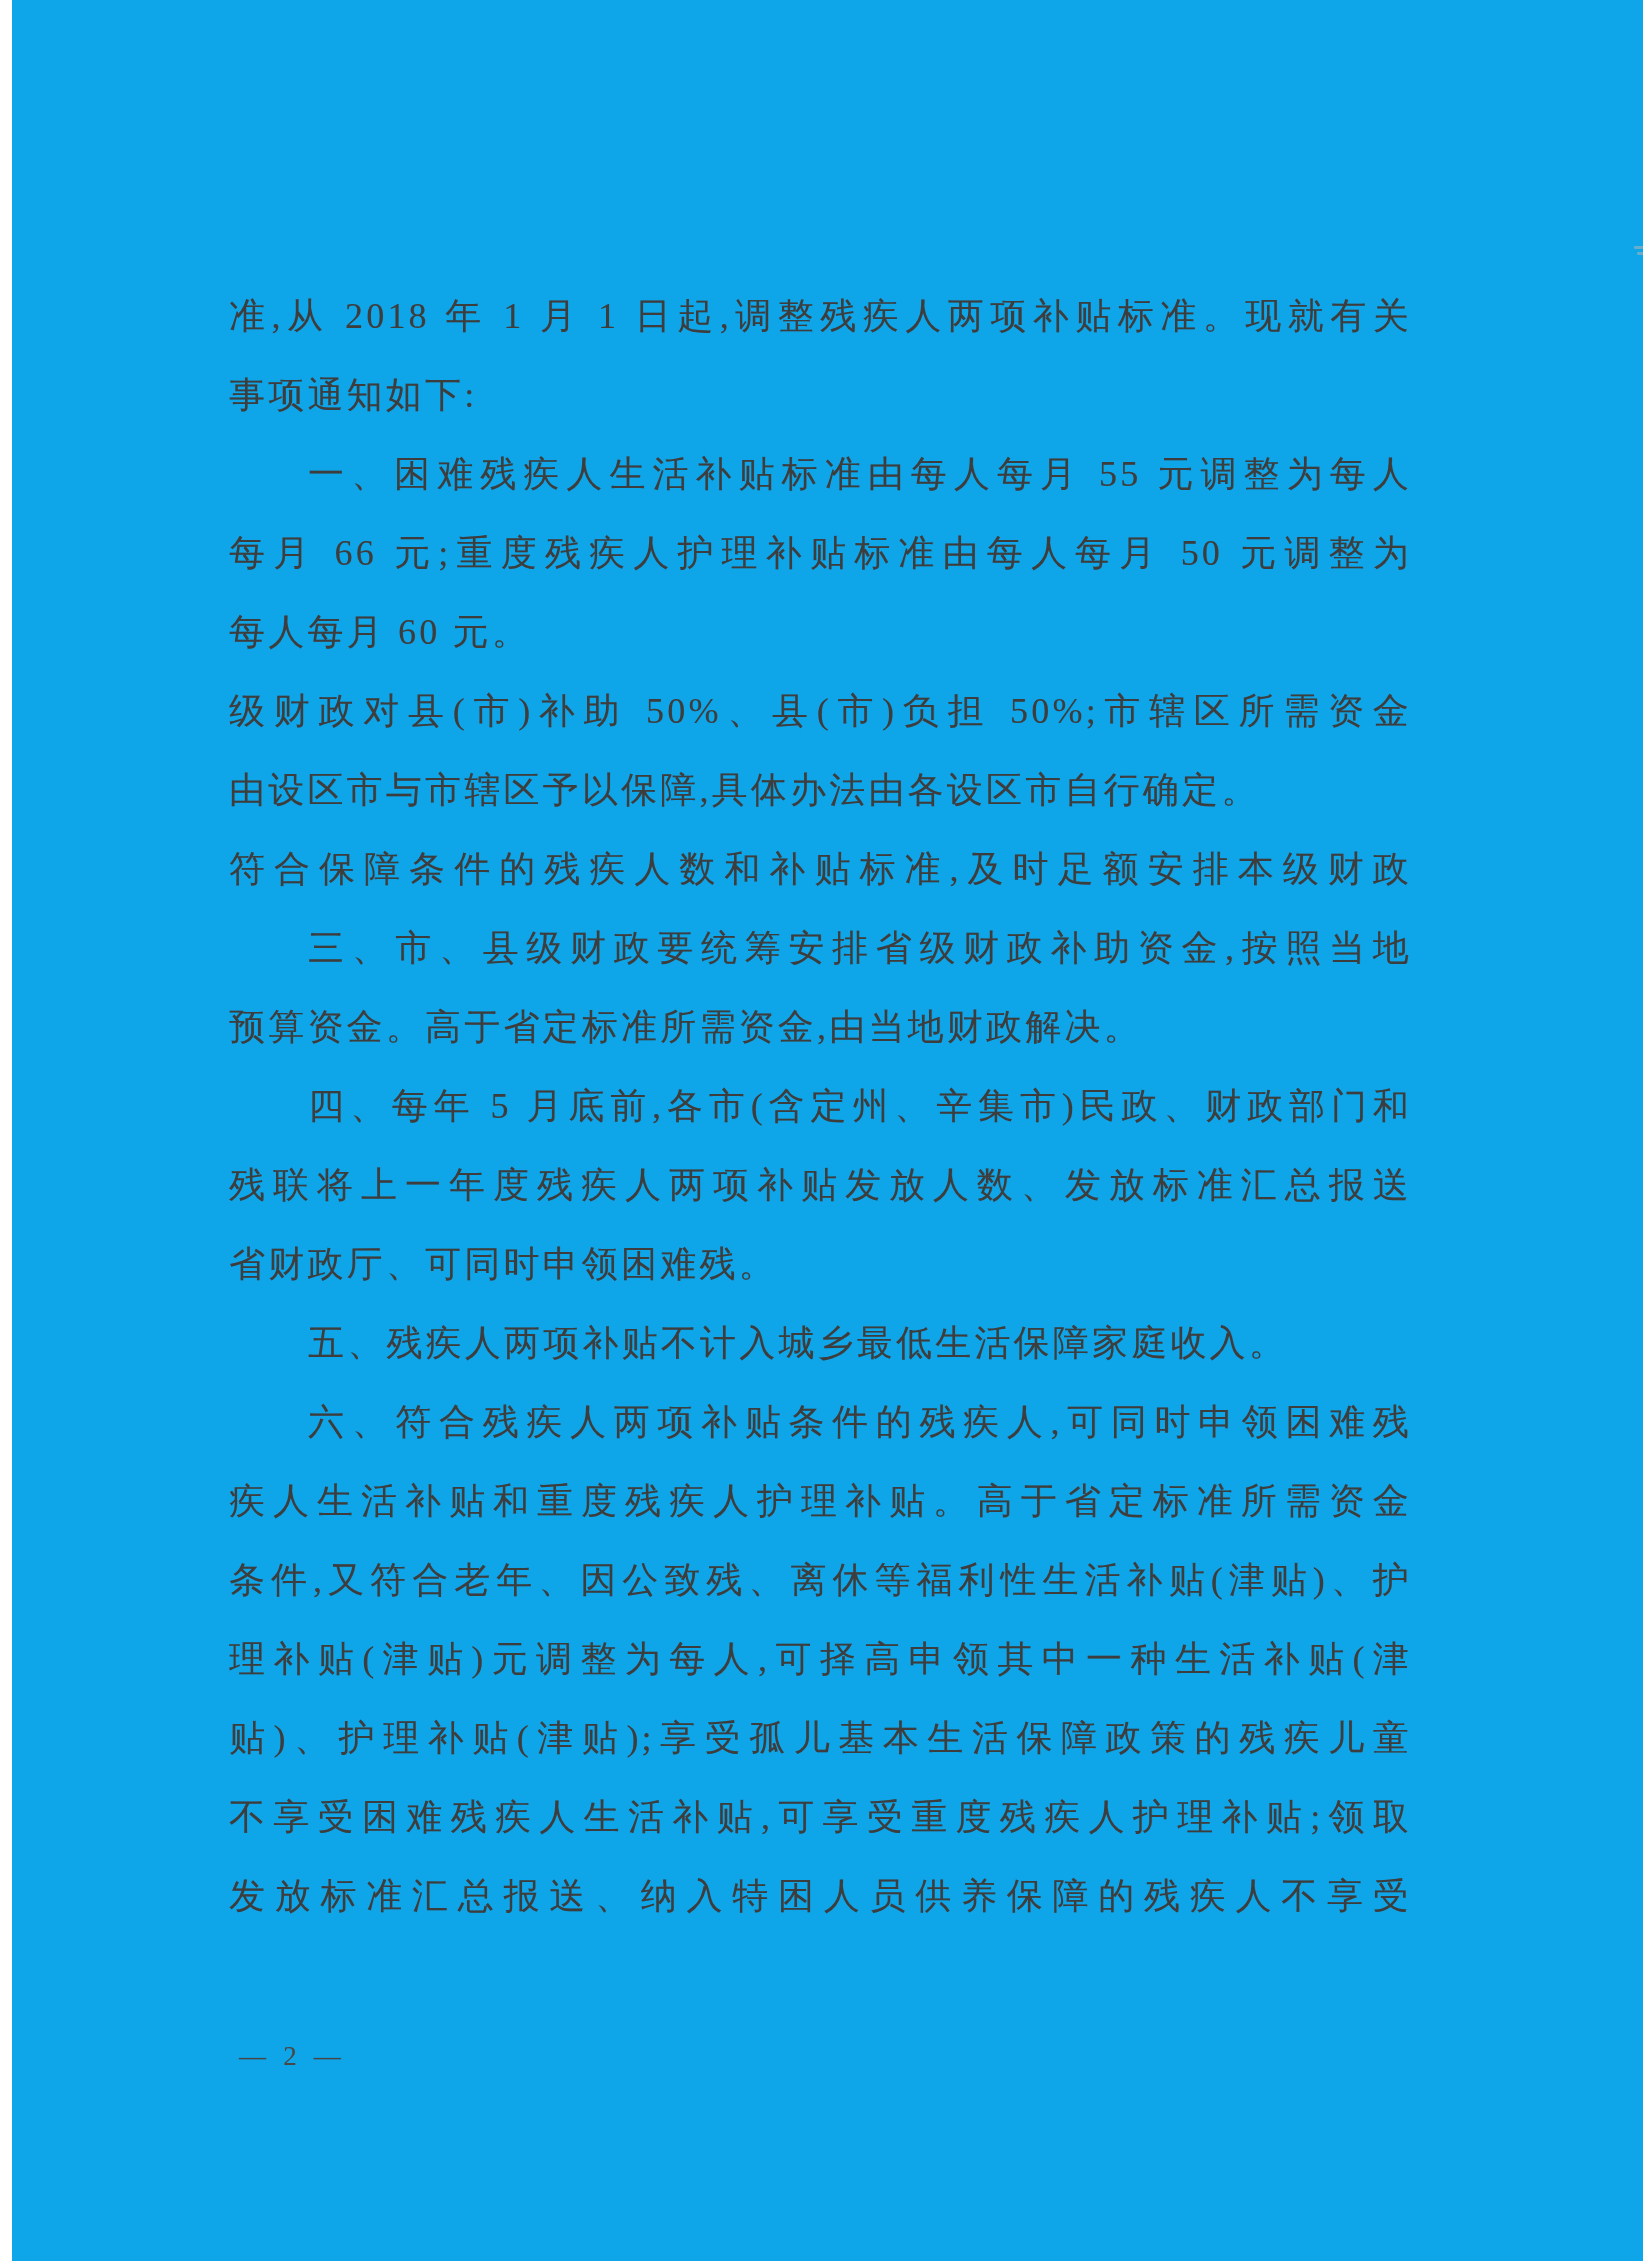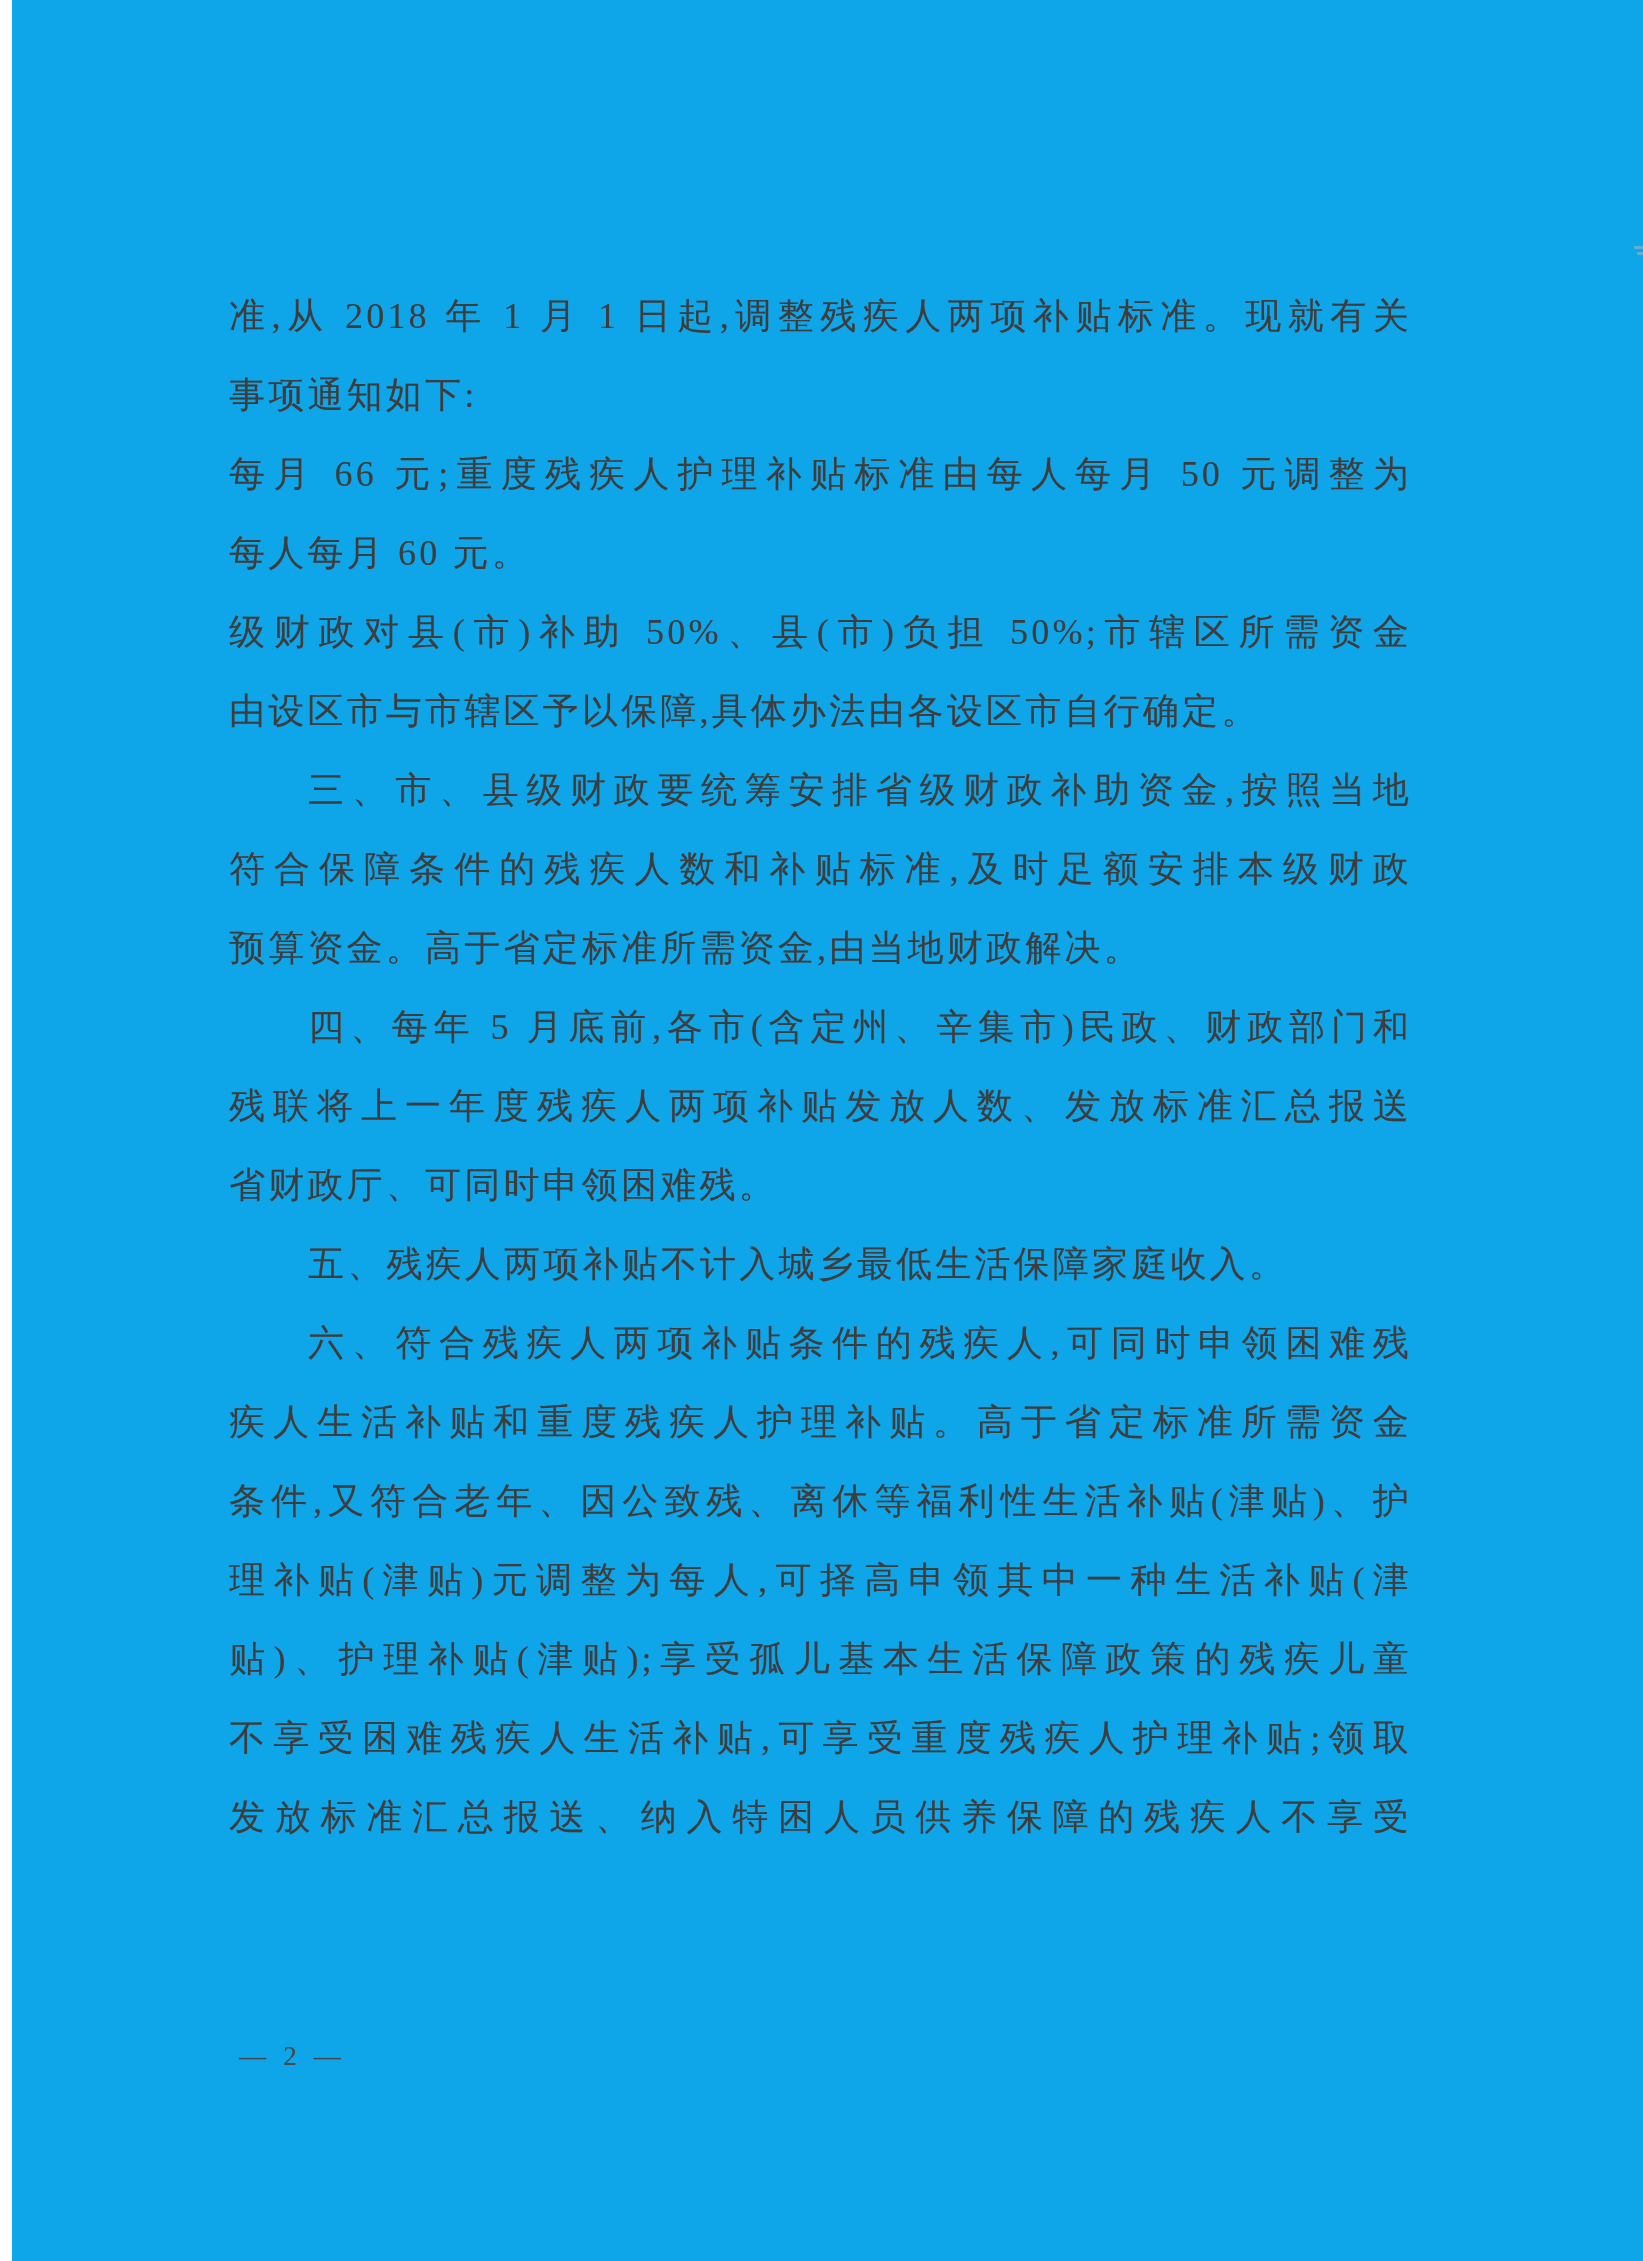--- a/index.html
+++ b/index.html
@@ -72,26 +72,27 @@
   .artifact.a2 { left: 1625px; top: 252px; width: 7.7px; height: 2.6px; }
 </style>
 </head>
 <body>
 
 <div class="page">
 
   <main class="doc">
     <div class="line full">准,从 2018 年 1 月 1 日起,调整残疾人两项补贴标准。现就有关</div>
     <div class="line">事项通知如下:</div>
+    <div class="line indent full">一、困难残疾人生活补贴标准由每人每月 55 元调整为每人</div>
     <div class="line full">每月 66 元;重度残疾人护理补贴标准由每人每月 50 元调整为</div>
     <div class="line">每人每月 60 元。</div>
     <div class="line full">级财政对县(市)补助 50%、县(市)负担 50%;市辖区所需资金</div>
     <div class="line">由设区市与市辖区予以保障,具体办法由各设区市自行确定。</div>
+    <div class="line full">符合保障条件的残疾人数和补贴标准,及时足额安排本级财政</div>
     <div class="line indent full">三、市、县级财政要统筹安排省级财政补助资金,按照当地</div>
-    <div class="line full">符合保障条件的残疾人数和补贴标准,及时足额安排本级财政</div>
     <div class="line">预算资金。高于省定标准所需资金,由当地财政解决。</div>
     <div class="line indent full">四、每年 5 月底前,各市(含定州、辛集市)民政、财政部门和</div>
     <div class="line full">残联将上一年度残疾人两项补贴发放人数、发放标准汇总报送</div>
     <div class="line">省财政厅、可同时申领困难残。</div>
     <div class="line indent">五、残疾人两项补贴不计入城乡最低生活保障家庭收入。</div>
     <div class="line indent full">六、符合残疾人两项补贴条件的残疾人,可同时申领困难残</div>
     <div class="line full">疾人生活补贴和重度残疾人护理补贴。高于省定标准所需资金</div>
     <div class="line full">条件,又符合老年、因公致残、离休等福利性生活补贴(津贴)、护</div>
     <div class="line full">理补贴(津贴)元调整为每人,可择高申领其中一种生活补贴(津</div>
     <div class="line full">贴)、护理补贴(津贴);享受孤儿基本生活保障政策的残疾儿童</div>

